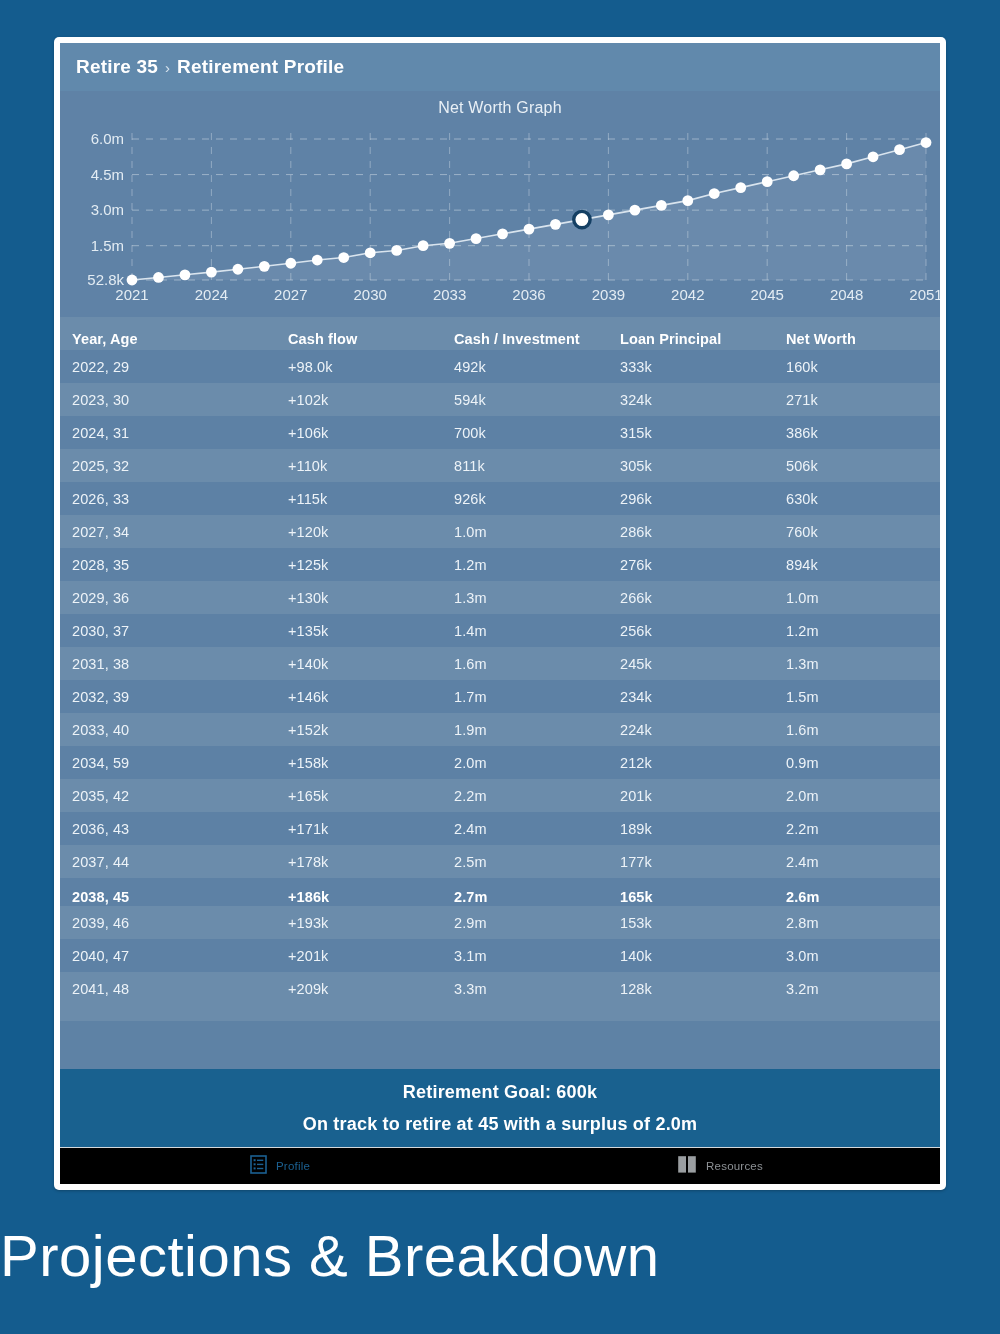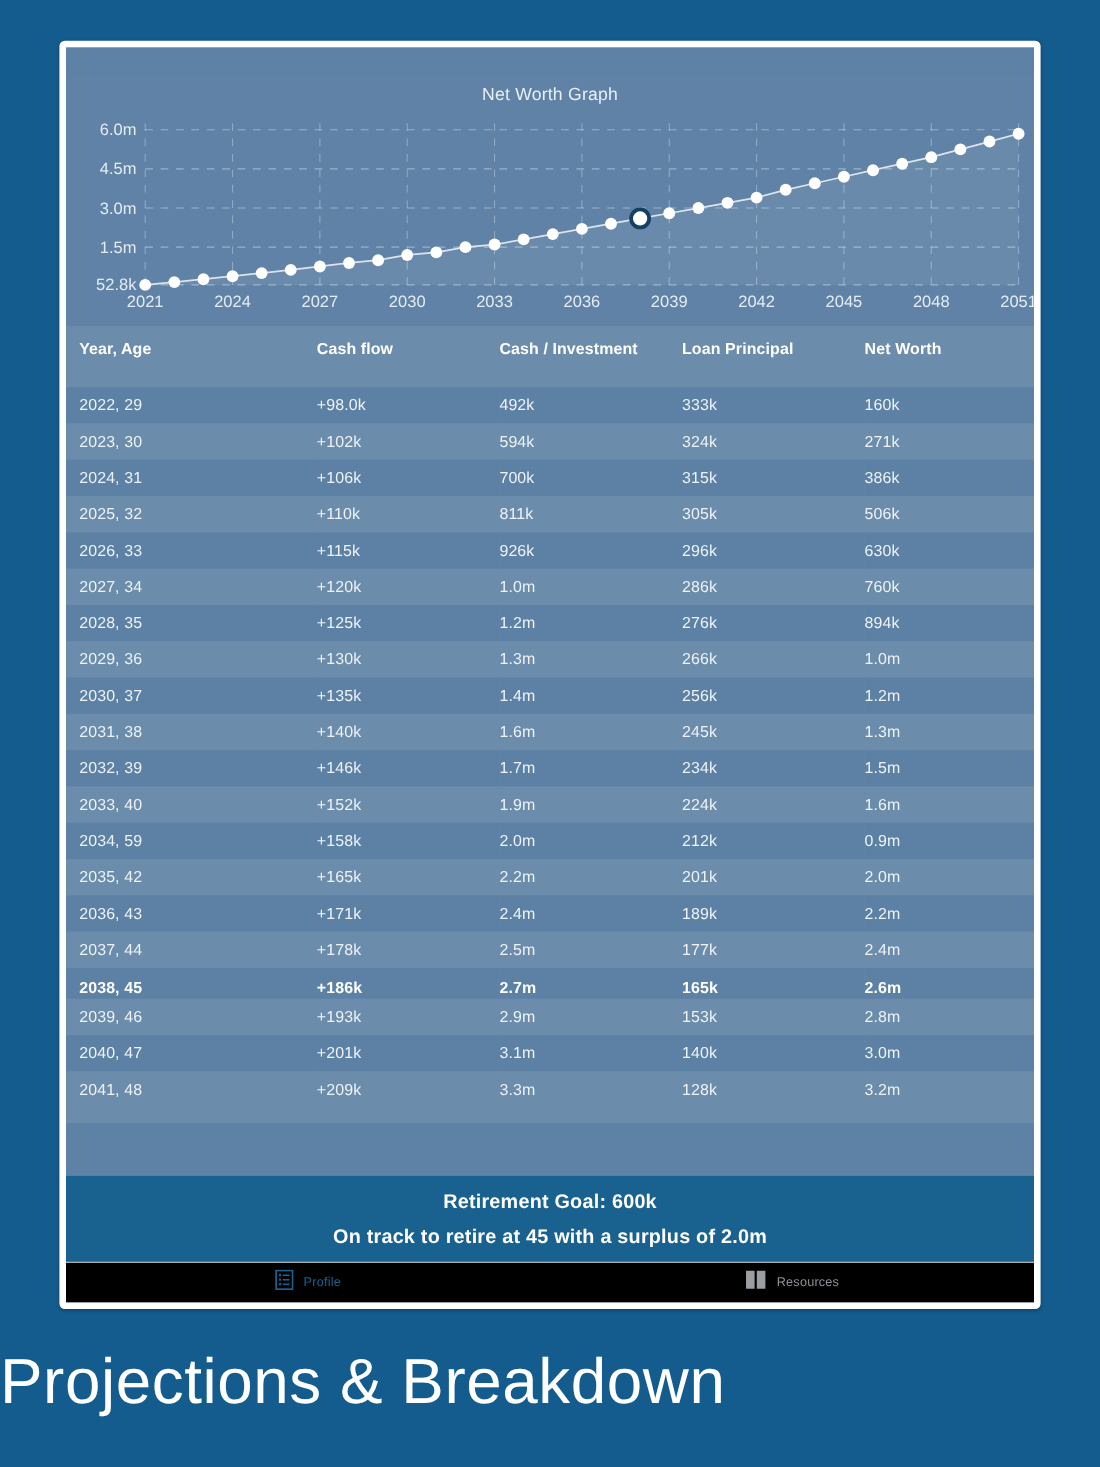--- a/index.html
+++ b/index.html
@@ -92,21 +92,20 @@
     margin-bottom: 2px;
     cursor: pointer;
   }
 
   
   .chart-block {
     position: relative;
     flex: 0 0 226px;
     background: #5f82a6;
     overflow: hidden;
-    margin-top: 27px;
   }
   .chart-title {
     position: absolute;
     top: 8px;
     left: 0;
     right: 0;
     text-align: center;
     color: #e9f0f6;
     font-size: 16px;
     letter-spacing: 0.2px;
@@ -129,21 +128,21 @@
     width: 100%;
     border-collapse: collapse;
     table-layout: fixed;
   }
   .tbl th {
     background: #6b8cab;
     color: #ffffff;
     font-size: 14.5px;
     font-weight: bold;
     text-align: left;
-    padding: 14px 0 26px 0;
+    padding: 14px 0 3px 0;
     letter-spacing: 0.1px;
   }
   .tbl td {
     color: #edf3f8;
     font-size: 14.5px;
     padding: 8.5px 0 8.5px 0;
     letter-spacing: 0.1px;
   }
   .tbl tbody tr:nth-child(odd)  { background: #5d81a5; }
   .tbl tbody tr:nth-child(even) { background: #6b8cab; }
@@ -209,20 +208,25 @@
   }
 </style>
 </head>
 <body>
 
 <div class="page">
 
   <div class="device-frame">
     <div class="device-inner">
 
+      <div class="breadcrumb-bar">
+        <span class="crumb">Retire 35</span>
+        <span class="crumb-sep">›</span>
+        <span class="crumb">Retirement Profile</span>
+      </div>
 
 
       <div class="chart-block">
         <div class="chart-title">Net Worth Graph</div>
         <svg class="chart-svg" viewBox="0 0 880 226" preserveAspectRatio="none">
           <g id="chart-grid">
               <line x1="72" x2="866" y1="189" y2="189" stroke="#cdd9e4" stroke-width="1" stroke-dasharray="7 7" opacity="0.55"></line>
               <line x1="72" x2="866" y1="154.68886198547216" y2="154.68886198547216" stroke="#cdd9e4" stroke-width="1" stroke-dasharray="7 7" opacity="0.55"></line>
               <line x1="72" x2="866" y1="119.12590799031477" y2="119.12590799031477" stroke="#cdd9e4" stroke-width="1" stroke-dasharray="7 7" opacity="0.55"></line>
               <line x1="72" x2="866" y1="83.56295399515739" y2="83.56295399515739" stroke="#cdd9e4" stroke-width="1" stroke-dasharray="7 7" opacity="0.55"></line>

